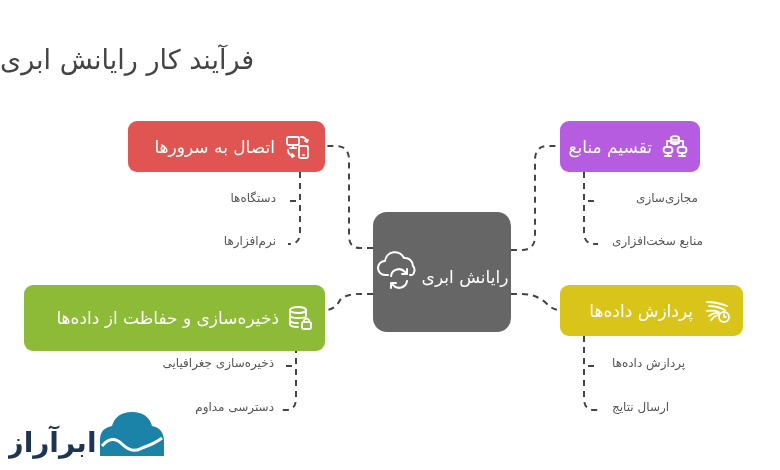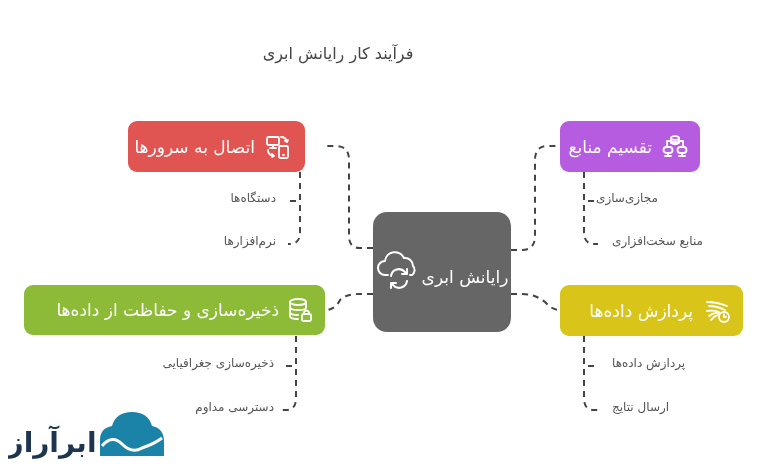--- a/index.html
+++ b/index.html
@@ -1,19 +1,19 @@
 <!DOCTYPE html>
 <html><head>
   <meta charset="utf-8">
   <style>
     html, body { margin: 0; padding: 0; background: #ffffff; }
     body { width: 780px; height: 470px; position: relative; overflow: hidden;
            font-family: "DejaVu Sans", "Liberation Sans", sans-serif; }
-    .title { position: absolute; left: 0; width: 676px; top: 44px; text-align: center;
-             font-size: 16px; color: #444444; direction: rtl; }
+    .title { position: absolute; left: 0; width: 676px; top: 44px; text-align: left;
+             font-size: 27px; color: #444444; direction: rtl; }
     svg.lines { position: absolute; left: 0; top: 0; }
     .node { position: absolute; border-radius: 9px; color: #ffffff; display: flex;
             align-items: center; direction: rtl; box-sizing: border-box; }
     .node .lbl { font-size: 17px; white-space: nowrap; }
     .node .ico { width: 26px; height: 26px; flex: 0 0 26px; }
     .center { position: absolute; left: 373px; top: 212px; width: 138px; height: 120px;
               background: #666666; border-radius: 14px; color: #fff; display: flex;
               flex-direction: row; align-items: center; justify-content: center; }
     .center .lbl { font-size: 17px; direction: rtl; margin-top: 10px; }
     .sub { position: absolute; font-size: 12px; color: #555555; direction: rtl;
@@ -43,21 +43,21 @@
     <path d="M588 201 L598 201"></path>
 
     <path d="M296 336 L296 398 Q296 410 286 410 L282 410"></path>
     <path d="M292 366 L282 366"></path>
 
     <path d="M584 336 L584 398 Q584 410 594 410 L598 410"></path>
     <path d="M588 366 L598 366"></path>
   </g>
 </svg>
 
-<div class="node" style="left:128px; top:121px; width:177px; height:51px; background:#E05552; padding:0 14px; gap:10px;">
+<div class="node" style="left:128px; top:121px; width:197px; height:51px; background:#E05552; padding:0 14px; gap:10px;">
   <svg class="ico" viewBox="0 0 26 26" fill="none" stroke="#fff" stroke-width="1.8" stroke-linecap="round" stroke-linejoin="round">
     <rect x="2" y="3" width="12" height="8" rx="1.5"></rect>
       <path d="M8 11v3M5 14h6"></path>
     <rect x="14" y="12" width="9" height="12" rx="1.5"></rect>
       <path d="M18 21h1"></path>
     <path d="M16 3q5 0 6 5M20 7l2 1 1-2"></path>
       <path d="M3 16q0 5 6 6M7 20l2 2-2 1"></path>
   </svg>
   <span class="lbl">اتصال به سرورها</span>
 </div>
@@ -69,24 +69,24 @@
   <svg class="ico" viewBox="0 0 26 26" fill="none" stroke="#fff" stroke-width="1.8" stroke-linecap="round" stroke-linejoin="round" style="order:-1">
     <ellipse cx="13" cy="4" rx="4" ry="1.8"></ellipse>
       <path d="M9 4v5q4 2.5 8 0V4M9 7q4 2.5 8 0"></path>
     <path d="M9 7H5v5M17 7h4v5"></path>
     <rect x="1.5" y="13" width="9" height="6" rx="3"></rect>
       <path d="M6 19v2M3 22h6"></path>
     <rect x="15.5" y="13" width="9" height="6" rx="3"></rect>
       <path d="M20 19v2M17 22h6"></path>
   </svg>
 </div>
-<div class="sub" style="left:596px; top:191px;">مجازی‌سازی</div>
+<div class="sub" style="left:636px; top:191px;">مجازی‌سازی</div>
 <div class="sub" style="left:612px; top:234px;">منابع سخت‌افزاری</div>
 
-<div class="node" style="left:24px; top:285px; width:301px; height:50px; background:#8DBB38; padding:0 12px; gap:8px;">
+<div class="node" style="left:24px; top:285px; width:301px; height:66px; background:#8DBB38; padding:0 12px; gap:8px;">
   <svg class="ico" viewBox="0 0 26 26" fill="none" stroke="#fff" stroke-width="1.8" stroke-linecap="round" stroke-linejoin="round">
     <ellipse cx="11" cy="5" rx="8" ry="3"></ellipse>
       <path d="M3 5v14q0 3 8 3M19 5v6M3 10q0 3 8 3t8-2M3 15q0 3 8 3"></path>
     <rect x="15" y="17" width="9" height="7" rx="1.5"></rect>
       <path d="M17 17v-2q2.5-3 5 0v2"></path>
   </svg>
   <span class="lbl">ذخیره‌سازی و حفاظت از داده‌ها</span>
 </div>
 <div class="sub" style="right:506px; top:356px;">ذخیره‌سازی جغرافیایی</div>
 <div class="sub" style="right:506px; top:400px;">دسترسی مداوم</div>

